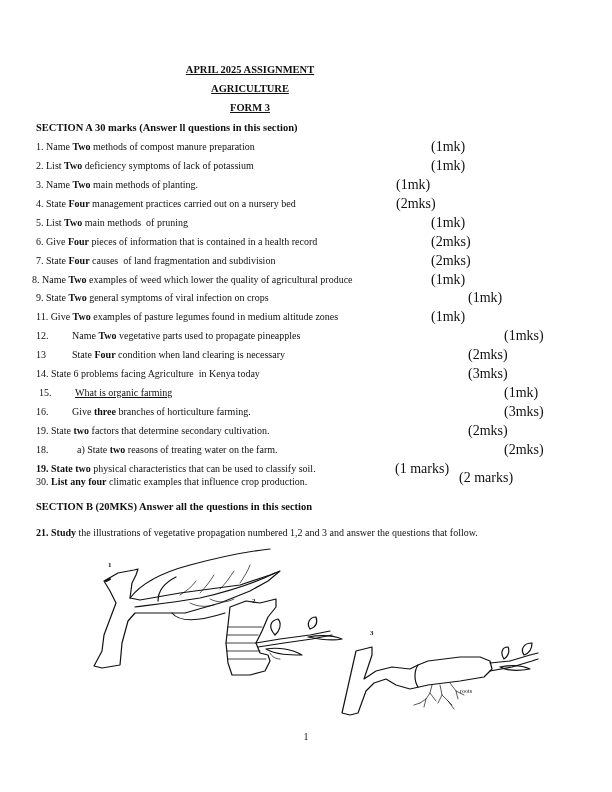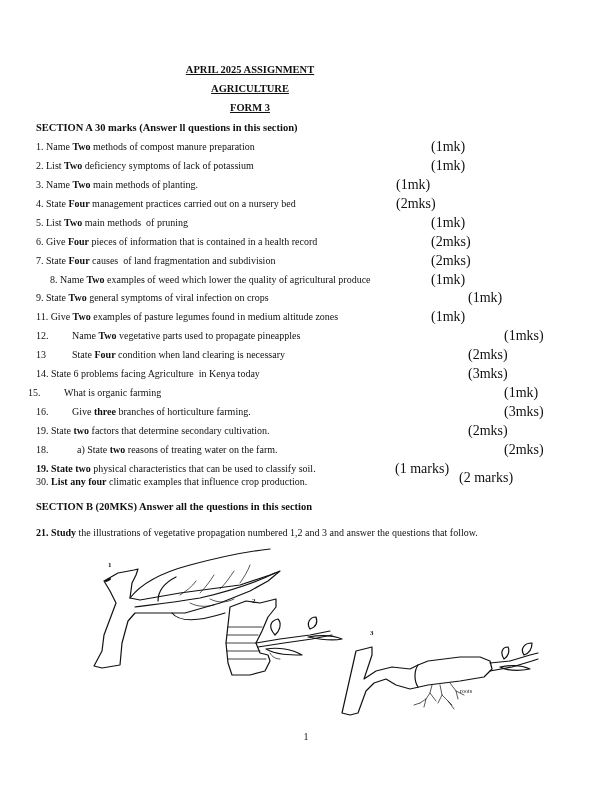--- a/index.html
+++ b/index.html
@@ -46,39 +46,39 @@
 
 <div class="abs q" style="left:36px;top:217px;"><span>5. List </span><b>Two</b><span style="white-space:pre;"> main methods  of pruning</span></div>
 <div class="abs mark" style="left:431px;top:217px;">(1mk)</div>
 
 <div class="abs q" style="left:36px;top:236px;"><span>6. Give </span><b>Four</b><span> pieces of information that is contained in a health record</span></div>
 <div class="abs mark" style="left:431px;top:236px;">(2mks)</div>
 
 <div class="abs q" style="left:36px;top:255px;"><span>7. State </span><b>Four</b><span style="white-space:pre;"> causes  of land fragmentation and subdivision</span></div>
 <div class="abs mark" style="left:431px;top:255px;">(2mks)</div>
 
-<div class="abs q" style="left:50px;top:274px;"><span>8. Name </span><b>Two</b><span> examples of weed which lower the quality of agricultural produce</span></div>
+<div class="abs q" style="left:32px;top:274px;"><span>8. Name </span><b>Two</b><span> examples of weed which lower the quality of agricultural produce</span></div>
 <div class="abs mark" style="left:431px;top:274px;">(1mk)</div>
 
 <div class="abs q" style="left:36px;top:292px;"><span>9. State </span><b>Two</b><span> general symptoms of viral infection on crops</span></div>
 <div class="abs mark" style="left:468px;top:292px;">(1mk)</div>
 
 <div class="abs q" style="left:36px;top:311px;"><span>11. Give </span><b>Two</b><span> examples of pasture legumes found in medium altitude zones</span></div>
 <div class="abs mark" style="left:431px;top:311px;">(1mk)</div>
 
 <div class="abs q" style="left:36px;top:330px;"><span class="num">12.</span><span>Name </span><b>Two</b><span> vegetative parts used to propagate pineapples</span></div>
 <div class="abs mark" style="left:504px;top:330px;">(1mks)</div>
 
 <div class="abs q" style="left:36px;top:349px;"><span class="num">13</span><span>State </span><b>Four</b><span> condition when land clearing is necessary</span></div>
 <div class="abs mark" style="left:468px;top:349px;">(2mks)</div>
 
 <div class="abs q" style="left:36px;top:368px;white-space:pre;"><span>14. State 6 problems facing Agriculture  in Kenya today</span></div>
 <div class="abs mark" style="left:468px;top:368px;">(3mks)</div>
 
-<div class="abs q" style="left:28px;top:387px;"><span class="num">15.</span><span>What is organic farming</span></div>
+<div class="abs q" style="left:39px;top:387px;text-decoration:underline;"><span class="num">15.</span><span>What is organic farming</span></div>
 <div class="abs mark" style="left:504px;top:387px;">(1mk)</div>
 
 <div class="abs q" style="left:36px;top:406px;"><span class="num">16.</span><span>Give </span><b>three</b><span> branches of horticulture farming.</span></div>
 <div class="abs mark" style="left:504px;top:406px;">(3mks)</div>
 
 <div class="abs q" style="left:36px;top:425px;"><span>19. State </span><b>two</b><span> factors that determine secondary cultivation.</span></div>
 <div class="abs mark" style="left:468px;top:425px;">(2mks)</div>
 
 <div class="abs q" style="left:36px;top:444px;"><span class="num">18.</span><span style="white-space:pre;">  a) State </span><b>two</b><span> reasons of treating water on the farm.</span></div>
 <div class="abs mark" style="left:504px;top:444px;">(2mks)</div>

